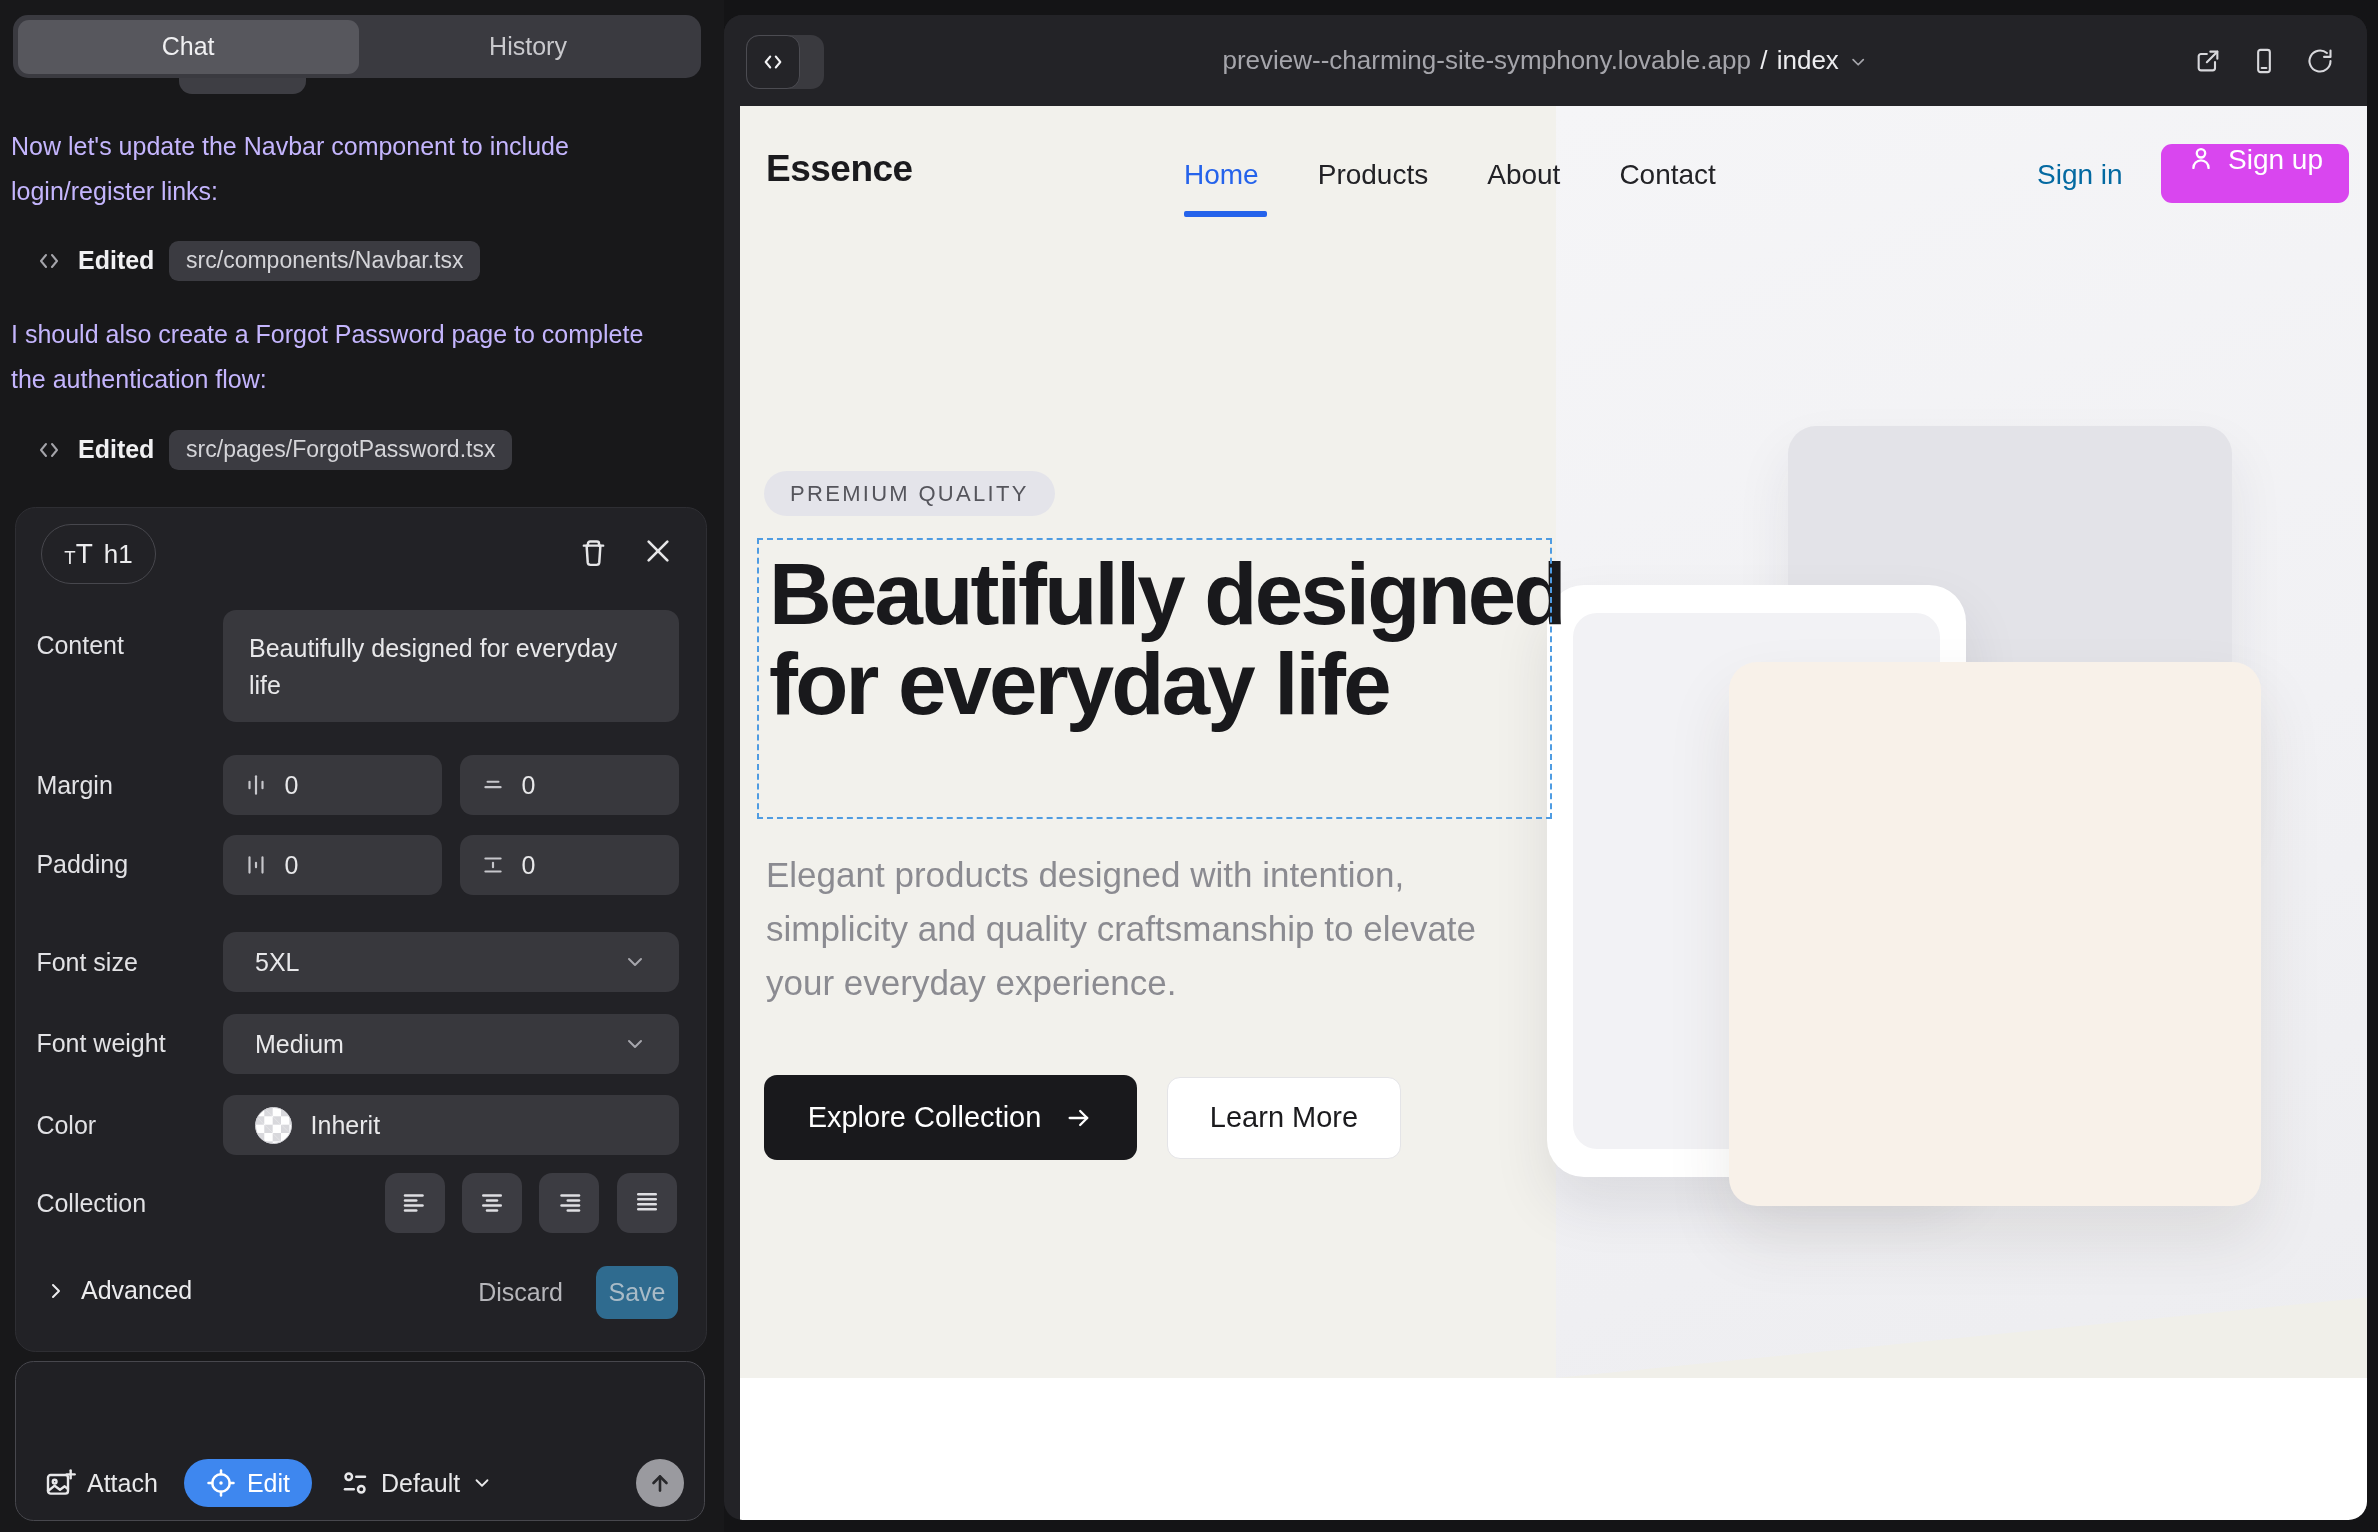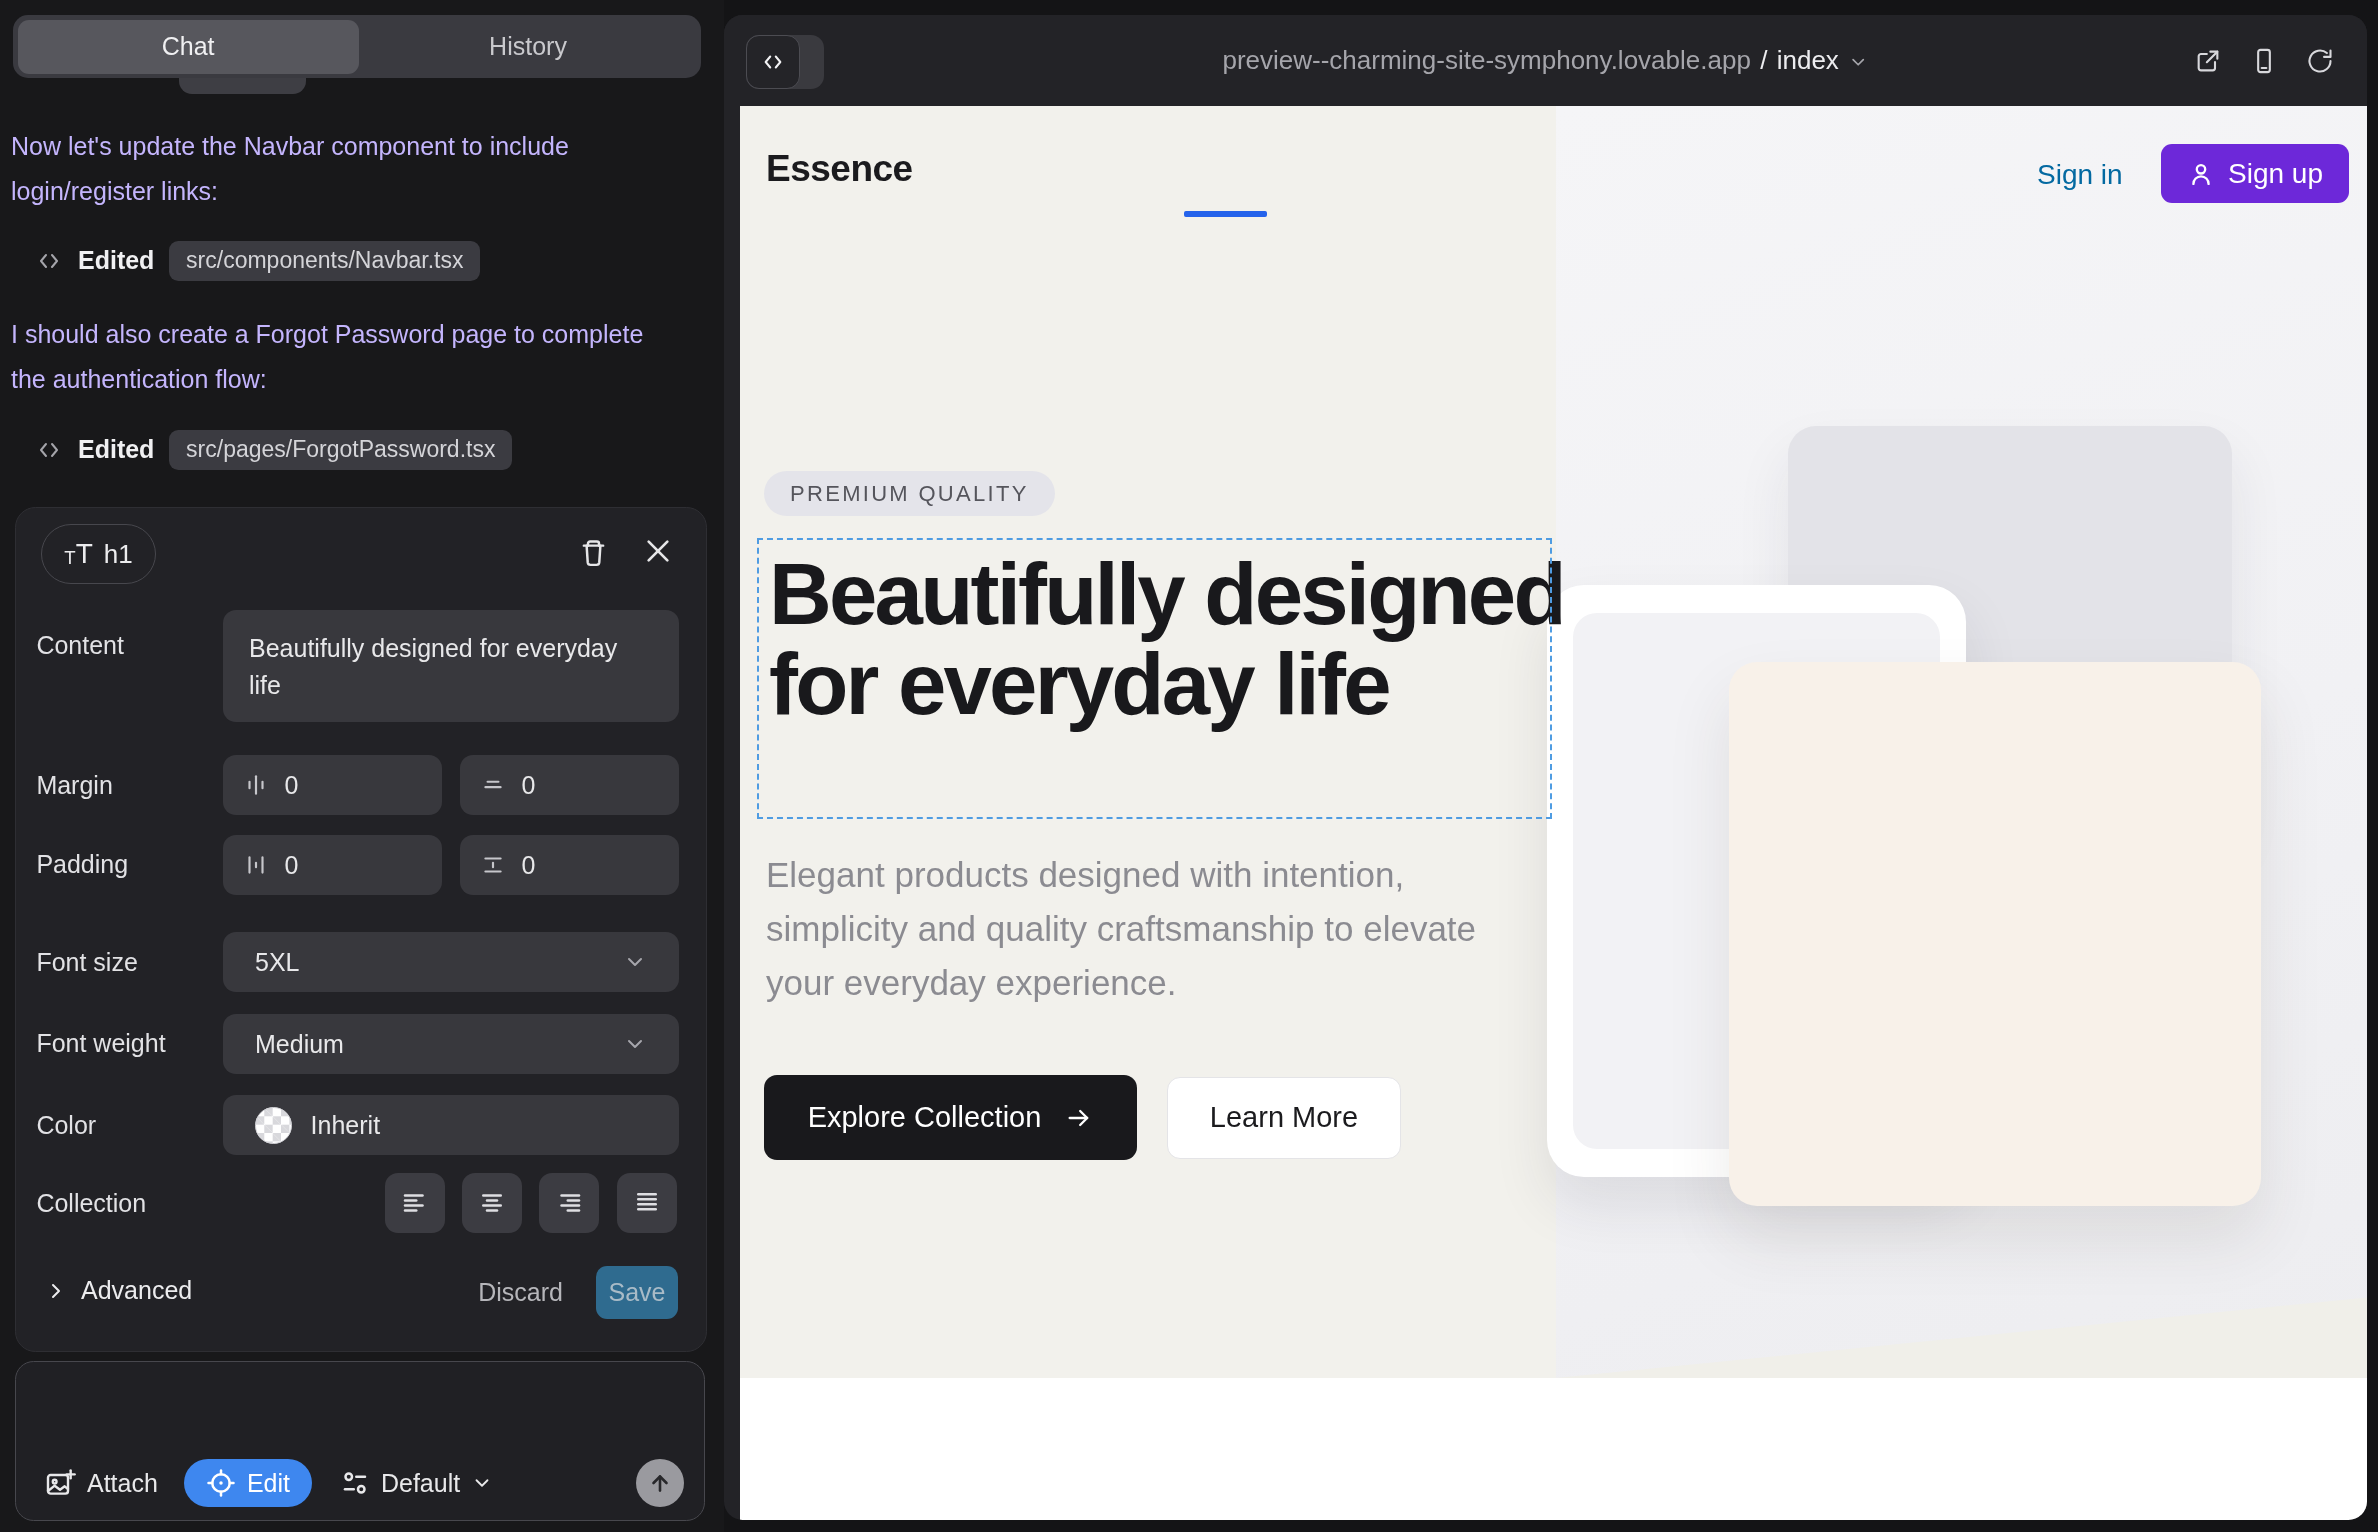--- a/index.html
+++ b/index.html
@@ -87,22 +87,22 @@
               background:linear-gradient(160deg,#f5f5f7 0%,#f1f1f4 55%,#ededf0 100%);}
   .hero-wedge{position:absolute;left:816px;top:1190px;width:826px;height:82px;background:#f0efe9;
               clip-path:polygon(0 100%,100% 0,100% 100%);}
   .navbar{position:absolute;left:0;top:0;width:100%;height:195px;z-index:10;}
   .brand{position:absolute;left:26px;top:42px;font-size:37px;font-weight:700;color:#1b1b1e;letter-spacing:-0.5px;}
   .navlinks{position:absolute;left:444px;top:53px;display:flex;gap:59px;font-size:28px;color:#222226;}
   .navlink{cursor:pointer;}
   .navlink.active{color:#2563eb;}
   .nav-underline{position:absolute;left:444px;top:105px;width:83px;height:5.6px;background:#2563eb;border-radius:1.9px;}
   .signin{position:absolute;left:1297px;top:53px;font-size:28px;color:#0369a1;cursor:pointer;}
-  .signup{position:absolute;left:1421px;top:38px;width:188px;height:59px;background:#6d28d9;border-radius:11px;color:#ffffff;
-          display:flex;align-items:center;justify-content:center;gap:13px;font-size:28px;cursor:pointer;}
+  .signup{position:absolute;left:1421px;top:38px;width:188px;height:59px;background:#d946ef;border-radius:11px;color:#ffffff;
+          display:flex;align-items:flex-start;justify-content:center;gap:13px;font-size:28px;cursor:pointer;}
   .quality-badge{position:absolute;left:24px;top:365px;height:45px;padding:0 26px;background:#e4e4ea;border-radius:927px;
                  display:flex;align-items:center;color:#55555c;font-size:22px;letter-spacing:2.3px;z-index:6;}
   .dashed-sel{position:absolute;left:16.7px;top:432px;width:795px;height:281px;border:2.8px dashed #4f9ce2;z-index:20;
               box-sizing:border-box;}
   .hero-h1{position:absolute;left:29px;top:443px;width:807px;font-size:87px;line-height:90px;font-weight:700;color:#19191c;
            letter-spacing:-2.8px;z-index:6;}
   .hero-desc{position:absolute;left:26px;top:742px;width:761px;font-size:35px;line-height:54px;color:#8b8b91;z-index:6;}
   .cta-row{position:absolute;left:24px;top:969px;display:flex;align-items:center;z-index:6;}
   .cta-primary{width:373px;height:85px;background:#19191c;border-radius:13px;color:#ffffff;font-size:29px;
                display:flex;align-items:center;justify-content:center;gap:24px;cursor:pointer;}
@@ -393,20 +393,26 @@
       <div class="hero-wedge"></div>
 
       <div class="card-gray"></div>
       <div class="card-white">
         <div class="card-white-inner"></div>
       </div>
       <div class="card-beige"></div>
 
       <div class="navbar">
         <div class="brand">Essence</div>
+        <div class="navlinks">
+          <span class="navlink active">Home</span>
+          <span class="navlink">Products</span>
+          <span class="navlink">About</span>
+          <span class="navlink">Contact</span>
+        </div>
         <div class="nav-underline"></div>
         <div class="signin">Sign in</div>
         <div class="signup">
           <svg width="28" height="28" viewBox="0 0 24 24" fill="none" stroke="currentColor" stroke-width="2" stroke-linecap="round" stroke-linejoin="round">
               <circle cx="12" cy="8" r="3.6"></circle>
               <path d="M5.5 20.5c0-3.6 2.9-6.5 6.5-6.5s6.5 2.9 6.5 6.5"></path>
             </svg>
           <span>Sign up</span>
         </div>
       </div>

